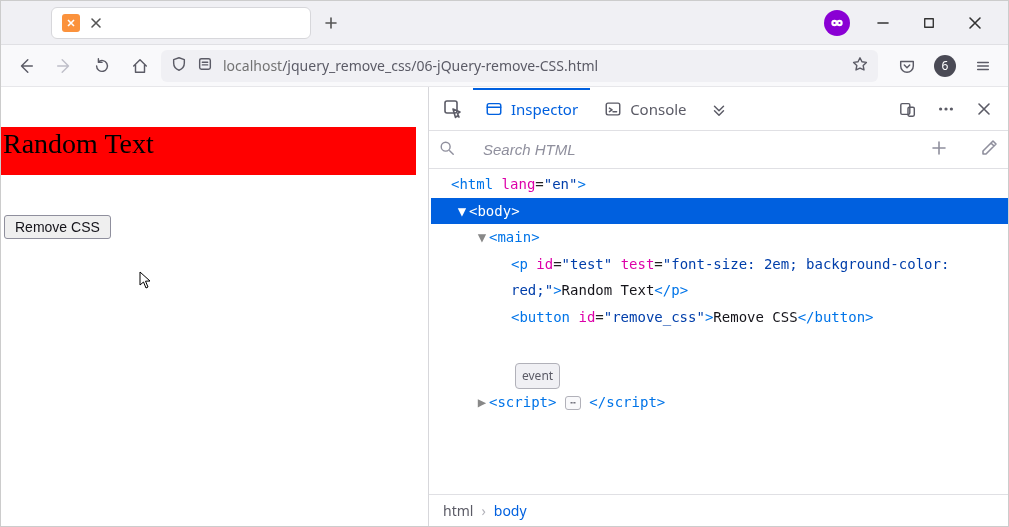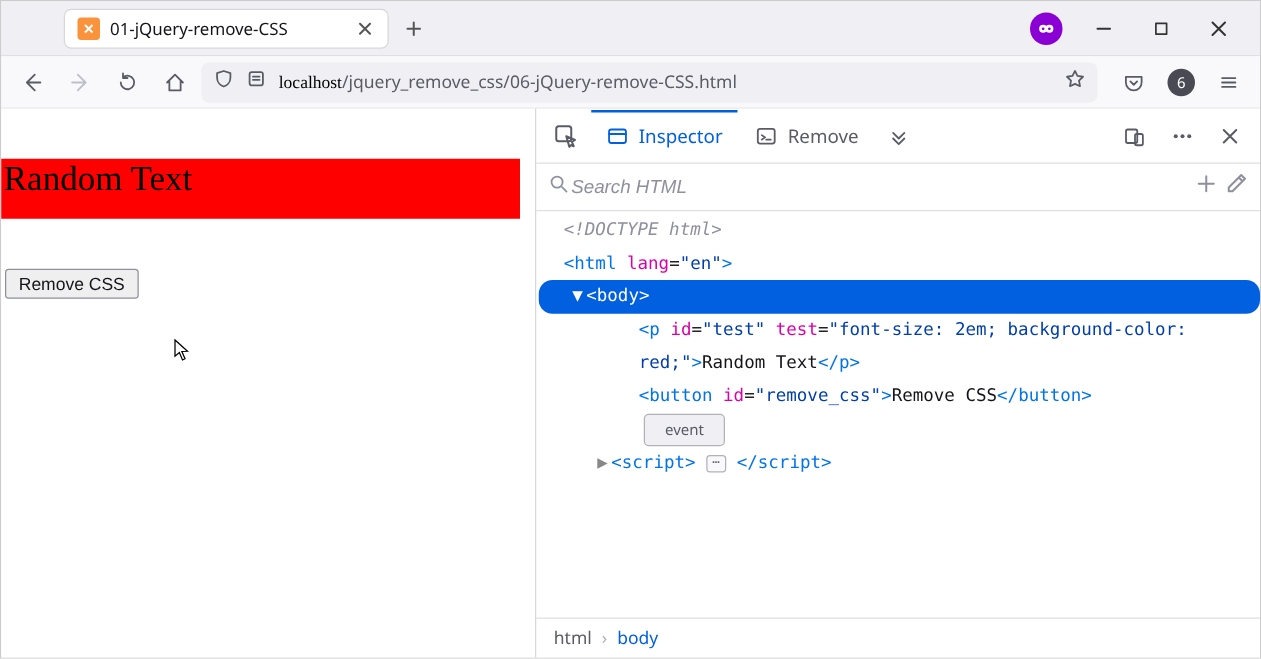--- a/index.html
+++ b/index.html
@@ -15,78 +15,77 @@
   .new-tab { width:28px; height:28px; display:flex; align-items:center; justify-content:center; margin-left:6px; color:#555; }
   .spacer { flex:1; }
   .ext-badge { width:26px; height:26px; border-radius:50%; background:#8a00d4; display:flex; align-items:center; justify-content:center; margin-right:10px; }
   .ext-badge svg { width:14px; height:14px; fill:#fff; }
   .winbtn { width:46px; height:32px; display:flex; align-items:center; justify-content:center; color:#333; }
   
   .navbar { height:42px; display:flex; align-items:center; padding:0 8px; gap:4px; background:#f9f9fb; border-bottom:1px solid #e7e7ea; }
   .navbtn { width:34px; height:34px; display:flex; align-items:center; justify-content:center; color:#5b5b66; border-radius:4px; }
   .navbtn.disabled { color:#bfbfc9; }
   .urlbar { flex:1; height:32px; background:#f0f0f4; border-radius:6px; display:flex; align-items:center; padding:0 10px; gap:10px; color:#5b5b66; }
-  .url-host { color:#000000;font-family:Liberation Serif, serif; }
+  .url-host { color:#737373; }
   .url-path { color:#5b5b66; }
   .url-star { margin-left:auto; }
   .right-nav { display:flex; align-items:center; gap:4px; margin-left:8px; }
   .counter { width:22px; height:22px; border-radius:50%; background:#4a4a55; color:#fff; font-size:12px; display:flex; align-items:center; justify-content:center; }
   
   .content { flex:1; display:flex; min-height:0; }
   .page { width:427px; background:#fff; padding:0px; position:relative; }
   .random-text { font-family: "Times New Roman", serif; font-size:2em; background:red; color:#000; margin:0; padding:0 2px; margin-top:40px; width:415px; height:48px; line-height:1.2; }
   .remove-btn { margin-top:40px; margin-left:3px; font-size:14px; padding:3px 10px; background:#efefef; border:1px solid #8f8f9d; border-radius:3px; color:#15141a; }
   .cursor { position:absolute; left:138px; top:184px; font-size:16px; color:#000; }
   
   .devtools { flex:1; display:flex; flex-direction:column; border-left:1px solid #d7d7db; background:#fff; min-height:0; font-size:14px; }
   .dt-tabs { height:44px; display:flex; align-items:center; border-bottom:1px solid #e0e0e4; padding:0 6px; gap:2px; }
   .dt-tabbtn { display:flex; align-items:center; gap:8px; height:42px; padding:0 12px; color:#5b5b66; font-size:15px; border-top:2px solid transparent; border-bottom:2px solid transparent; }
   .dt-tabbtn.active { color:#0060df; border-top-color:#0060df; }
   .dt-iconbtn { width:36px; height:36px; display:flex; align-items:center; justify-content:center; color:#5b5b66; }
-  .dt-search { height:38px; display:flex; align-items:center; padding:0 10px; gap:0; border-bottom:1px solid #e0e0e4; color:#8f8f9d; }
+  .dt-search { height:38px; display:flex; align-items:center; padding:0 10px; gap:26px; border-bottom:1px solid #e0e0e4; color:#8f8f9d; }
   .dt-search input { flex:1; border:none; outline:none; font-size:15px; color:#5b5b66; background:transparent; }
   .dt-search input::placeholder { color:#8f8f9d; font-style:italic; }
   .dt-tree { flex:1; overflow:auto; font-family: Menlo, Consolas, monospace; font-size:14px; line-height:1.9; padding:2px 0 2px 2px; position:relative; }
   .dt-tree::-webkit-scrollbar{width:14px;} .dt-tree::-webkit-scrollbar-thumb{background:#c1c1c8;border-radius:7px;}
   .tree-line { padding-left: calc(20px + var(--d,0)*20px); white-space:pre-wrap; }
-  .tree-line.selected { background:#0060df; color:#fff;border-radius:11px; }
+  .tree-line.selected { background:#0060df; color:#fff; }
   .twisty { display:inline-block; width:14px; text-align:center; color:#888; margin-left:-16px; }
   .selected .twisty { color:#fff; }
   .doctype { color:#8f8f9d; font-style:italic; }
   .tag-open::before, .tag-close::before { content:"<"; color:#0074e8; }
   .tag-open::after { content:">"; color:#0074e8; }
   .tag-close::after { content:">"; color:#0074e8; }
   .tag-close .slash { color:#0074e8; }
   .tagname { color:#0074e8; }
   .attr { color:#dd00a9; }
   .val { color:#003eaa; }
   .txt { color:#15141a; }
   .selected .tag-open::before, .selected .tag-close::before, .selected .tag-open::after, .selected .tag-close::after, .selected .tagname, .selected .attr, .selected .val, .selected .txt { color:#fff; }
   .ellips { display:inline-block; border:1px solid #b1b1b9; border-radius:3px; font-size:10px; padding:0 4px; line-height:12px; vertical-align:middle; background:#f9f9fb; color:#5b5b66; }
-  .event-badge { display:inline-block; border:1px solid #b1b1b9; border-radius:4px; font-size:12px; padding:1px 16px; background:#f0f0f4; color:#5b5b66; font-family:system-ui; margin-left:4px; }
+  .event-badge { display:inline-block; border:1px solid #b1b1b9; border-radius:4px; font-size:12px; padding:1px 6px; background:#f0f0f4; color:#5b5b66; font-family:system-ui; margin-left:4px;margin-top:32px; }
   .dt-crumbs { height:32px; border-top:1px solid #e0e0e4; display:flex; align-items:center; padding:0 14px; gap:8px; font-size:14px; color:#5b5b66; font-family:system-ui; }
   .dt-crumbs .active { color:#0060df; }
   .chev { color:#b1b1b9; }
   
   svg.stroke * { stroke:currentColor; stroke-width:1.6; fill:none; stroke-linecap:round; stroke-linejoin:round; }
 </style>
 </head>
 <body>
 
 <div class="window">
 
   <div class="titlebar">
     <div class="tab">
       <span class="favicon">
         <svg viewBox="0 0 12 12">
             <rect x="0" y="0" width="12" height="12" rx="2" fill="#fb923c"></rect>
             <path d="M3 3 L9 9 M9 3 L3 9" stroke="#fff" stroke-width="1.6"></path>
           </svg>
       </span>
-      <span class="tab-title">01-jQuery-remove-CSS</span>
       <span class="tab-close">
         <svg class="stroke" viewBox="0 0 12 12" width="12" height="12">
             <path d="M2 2 L10 10 M10 2 L2 10"></path>
           </svg>
       </span>
     </div>
     <div class="new-tab">
       <svg class="stroke" viewBox="0 0 14 14" width="14" height="14">
           <path d="M7 2 V12 M2 7 H12"></path>
         </svg>
@@ -199,21 +198,21 @@
               <rect x="2.5" y="4" width="15" height="12" rx="2"></rect>
               <path d="M2.5 8h15"></path>
             </svg>
           <span>Inspector</span>
         </div>
         <div class="dt-tabbtn">
           <svg class="stroke" viewBox="0 0 20 20" width="18" height="18">
               <rect x="2.5" y="3.5" width="15" height="13" rx="2"></rect>
               <path d="M6 9l3 2-3 2M10 13h4"></path>
             </svg>
-          <span>Remove</span>
+          <span>Console</span>
         </div>
         <div class="dt-iconbtn">
           <svg class="stroke" viewBox="0 0 20 20" width="18" height="18">
               <path d="M5 7l5 5 5-5M5 12l5 5 5-5" stroke-width="2.2"></path>
             </svg>
         </div>
         <div class="spacer"></div>
         <div class="dt-iconbtn">
           <svg class="stroke" viewBox="0 0 20 20" width="18" height="18">
               <rect x="2" y="4" width="10" height="12" rx="1.5"></rect>
@@ -248,23 +247,23 @@
             </svg>
         </span>
         <span style="margin-left:6px;">
           <svg class="stroke" viewBox="0 0 18 18" width="18" height="18">
               <path d="M13 2l3 3-2 2-3-3zM11 4L3 12v3h3l8-8"></path>
             </svg>
         </span>
       </div>
 
       <div class="dt-tree">
-        <div class="tree-line" style="--d:0"><span class="doctype">&lt;!DOCTYPE html&gt;</span></div>
         <div class="tree-line" style="--d:0"><span class="tag-open"><span class="tagname">html</span> <span class="attr">lang</span>=<span class="val">"en"</span></span></div>
         <div class="tree-line selected" style="--d:1"><span class="twisty">▼</span><span class="tag-open"><span class="tagname">body</span></span></div>
+        <div class="tree-line" style="--d:2"><span class="twisty">▼</span><span class="tag-open"><span class="tagname">main</span></span></div>
         <div class="tree-line" style="--d:3"><span class="tag-open"><span class="tagname">p</span> <span class="attr">id</span>=<span class="val">"test"</span> <span class="attr">test</span>=<span class="val">"font-size: 2em; background-color: red;"</span></span><span class="txt">Random Text</span><span class="tag-close"><span class="slash">/</span><span class="tagname">p</span></span></div>
         <div class="tree-line" style="--d:3"><span class="tag-open"><span class="tagname">button</span> <span class="attr">id</span>=<span class="val">"remove_css"</span></span><span class="txt">Remove CSS</span><span class="tag-close"><span class="slash">/</span><span class="tagname">button</span></span></div>
         <div class="tree-line" style="--d:3"><span class="event-badge">event</span></div>
         <div class="tree-line" style="--d:2"><span class="twisty">▶</span><span class="tag-open"><span class="tagname">script</span></span> <span class="ellips">⋯</span> <span class="tag-close"><span class="slash">/</span><span class="tagname">script</span></span></div>
       </div>
 
       <div class="dt-crumbs">
         <span>html</span>
         <span class="chev">›</span>
         <span class="active">body</span>

